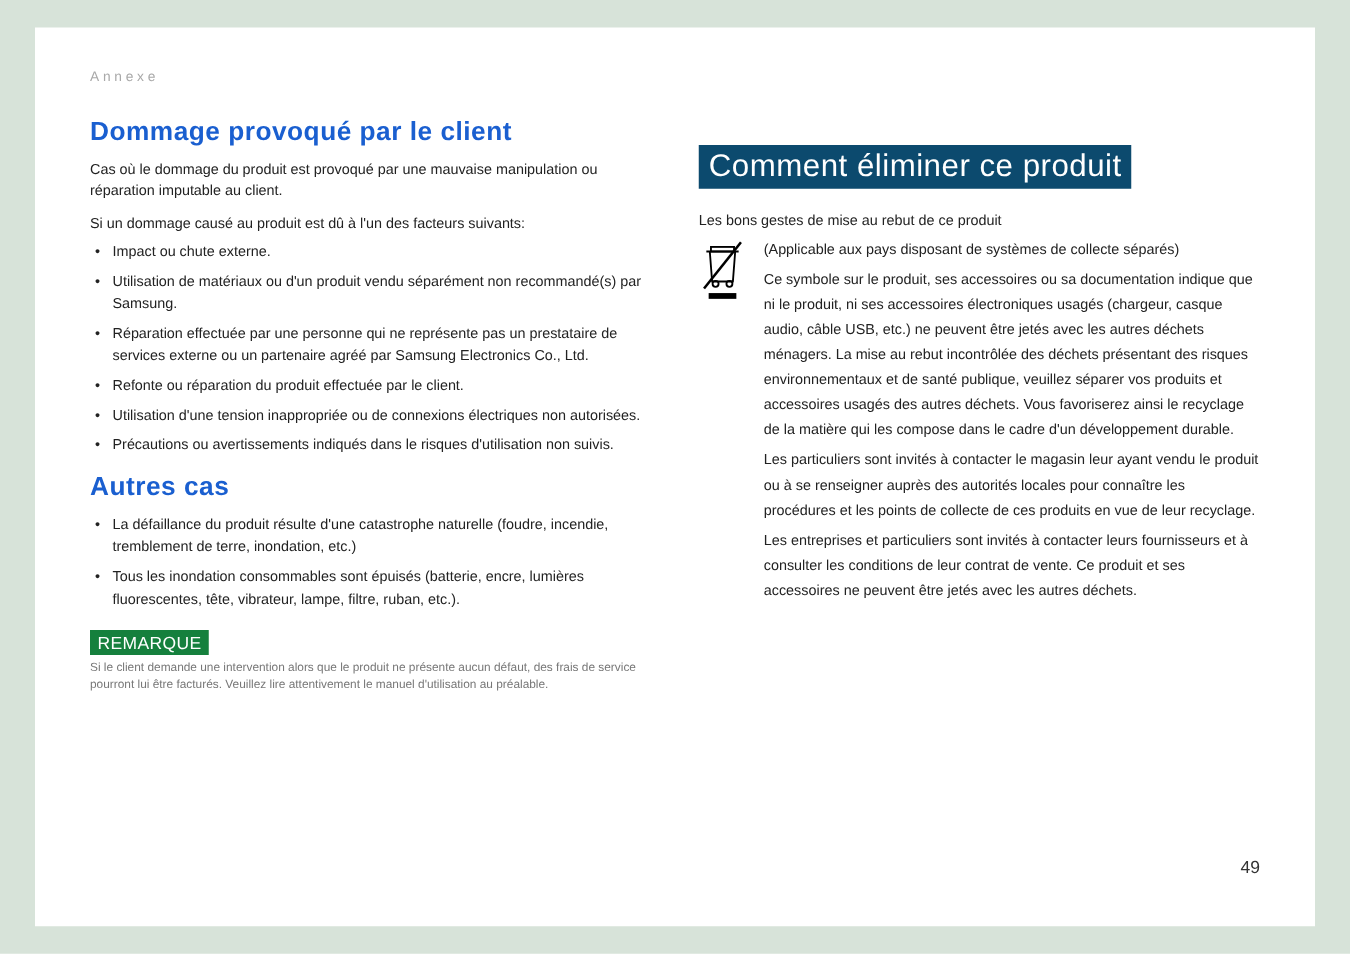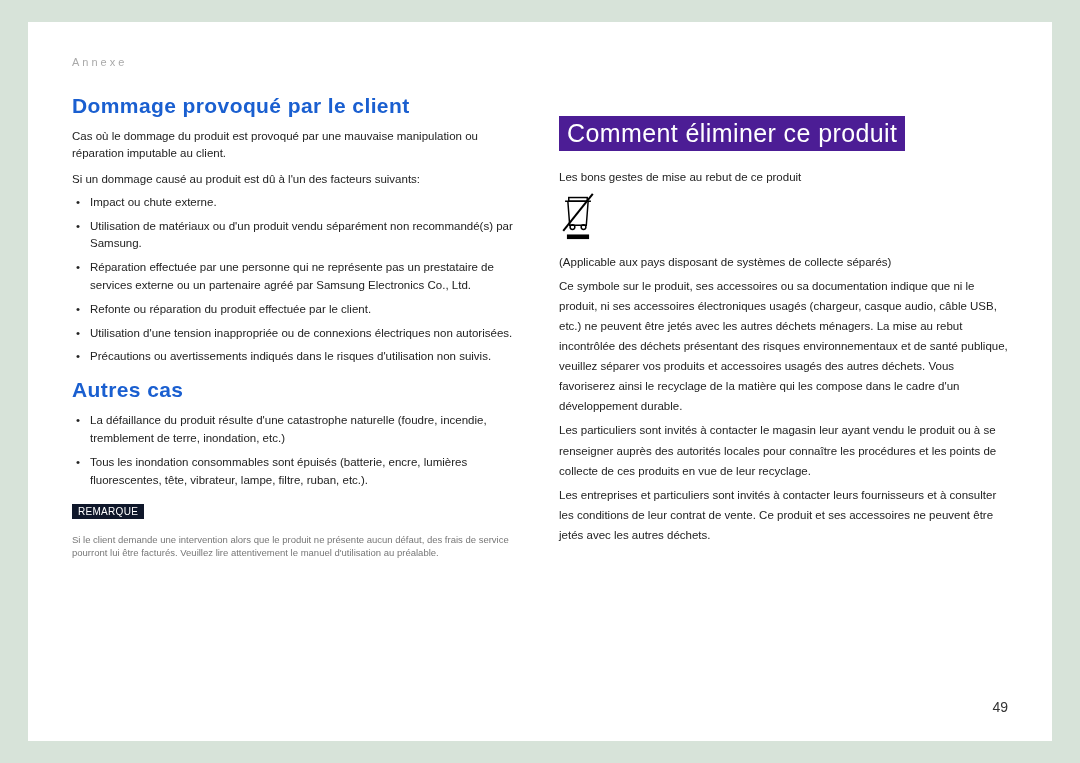--- a/index.html
+++ b/index.html
@@ -1,30 +1,30 @@
 <!DOCTYPE html>
 <html><head>
   <meta charset="utf-8">
   <style>
     * { margin: 0; padding: 0; box-sizing: border-box; }
     body { background: #d7e3d9; font-family: Arial, Helvetica, sans-serif; display: flex; justify-content: center; align-items: flex-start; padding: 22px 0; }
     .page { width: 1024px; min-height: 719px; background: #fff; padding: 34px 44px 30px 44px; position: relative; display: flex; gap: 38px; }
     .col { flex: 1 1 0; }
     .annex { font-size: 11px; letter-spacing: 3px; color: #a9a9a9; font-weight: 400; margin-bottom: 26px; }
     .h1-blue { font-size: 21px; color: #1a5fd0; font-weight: 700; margin-bottom: 10px; letter-spacing: 0.4px; }
-    .h1-box { font-size: 25px; background: #4c1d95; color: #fff; font-weight: 400; padding: 3px 8px; display: inline-block; margin-bottom: 18px; letter-spacing: 0.4px; }
+    .h1-box { font-size: 25px; background: #0c4a6e; color: #fff; font-weight: 400; padding: 3px 8px; display: inline-block; margin-bottom: 18px; letter-spacing: 0.4px; }
     .body-text { font-size: 11.5px; line-height: 1.5; color: #222; margin-bottom: 8px; }
     .sub-text { font-size: 11.5px; line-height: 1.5; color: #222; margin-bottom: 6px; }
     ul.bullets { list-style: none; padding-left: 18px; margin-bottom: 8px; }
     ul.bullets li { font-size: 11.5px; line-height: 1.55; color: #222; position: relative; margin-bottom: 6px; }
     ul.bullets li::before { content: "•"; position: absolute; left: -14px; top: 0; }
-    .remark-tag { display: inline-block; background: #0f172a; color: #fff; font-size: 10px; padding: 2px 6px; margin-top: 6px; margin-bottom: 14px; letter-spacing: 0.3px; }
+    .remark-tag { display: inline-block; background: #15803d; color: #fff; font-size: 14px; padding: 2px 6px; margin-top: 6px; margin-bottom: 4px; letter-spacing: 0.3px; }
     .fine { font-size: 9.5px; color: #777; line-height: 1.45; }
-    .page-num { position: absolute; bottom: 26px; right: 44px; font-size: 14px; color: #333; }
-    .disposal-row { display: flex; gap: 14px; margin-top: 4px; flex-direction: column; }
+    .page-num { position: absolute; bottom: 40px; right: 44px; font-size: 14px; color: #333; }
+    .disposal-row { display: flex; gap: 14px; margin-top: 4px; }
     .bin-icon { flex: 0 0 38px; }
     .bin-icon svg { width: 38px; height: 48px; display: block; }
     .right-spacer { height: 60px; }
     .para { margin-bottom: 4px; }
   </style>
 </head>
 <body>
 
 <div class="page">
 

